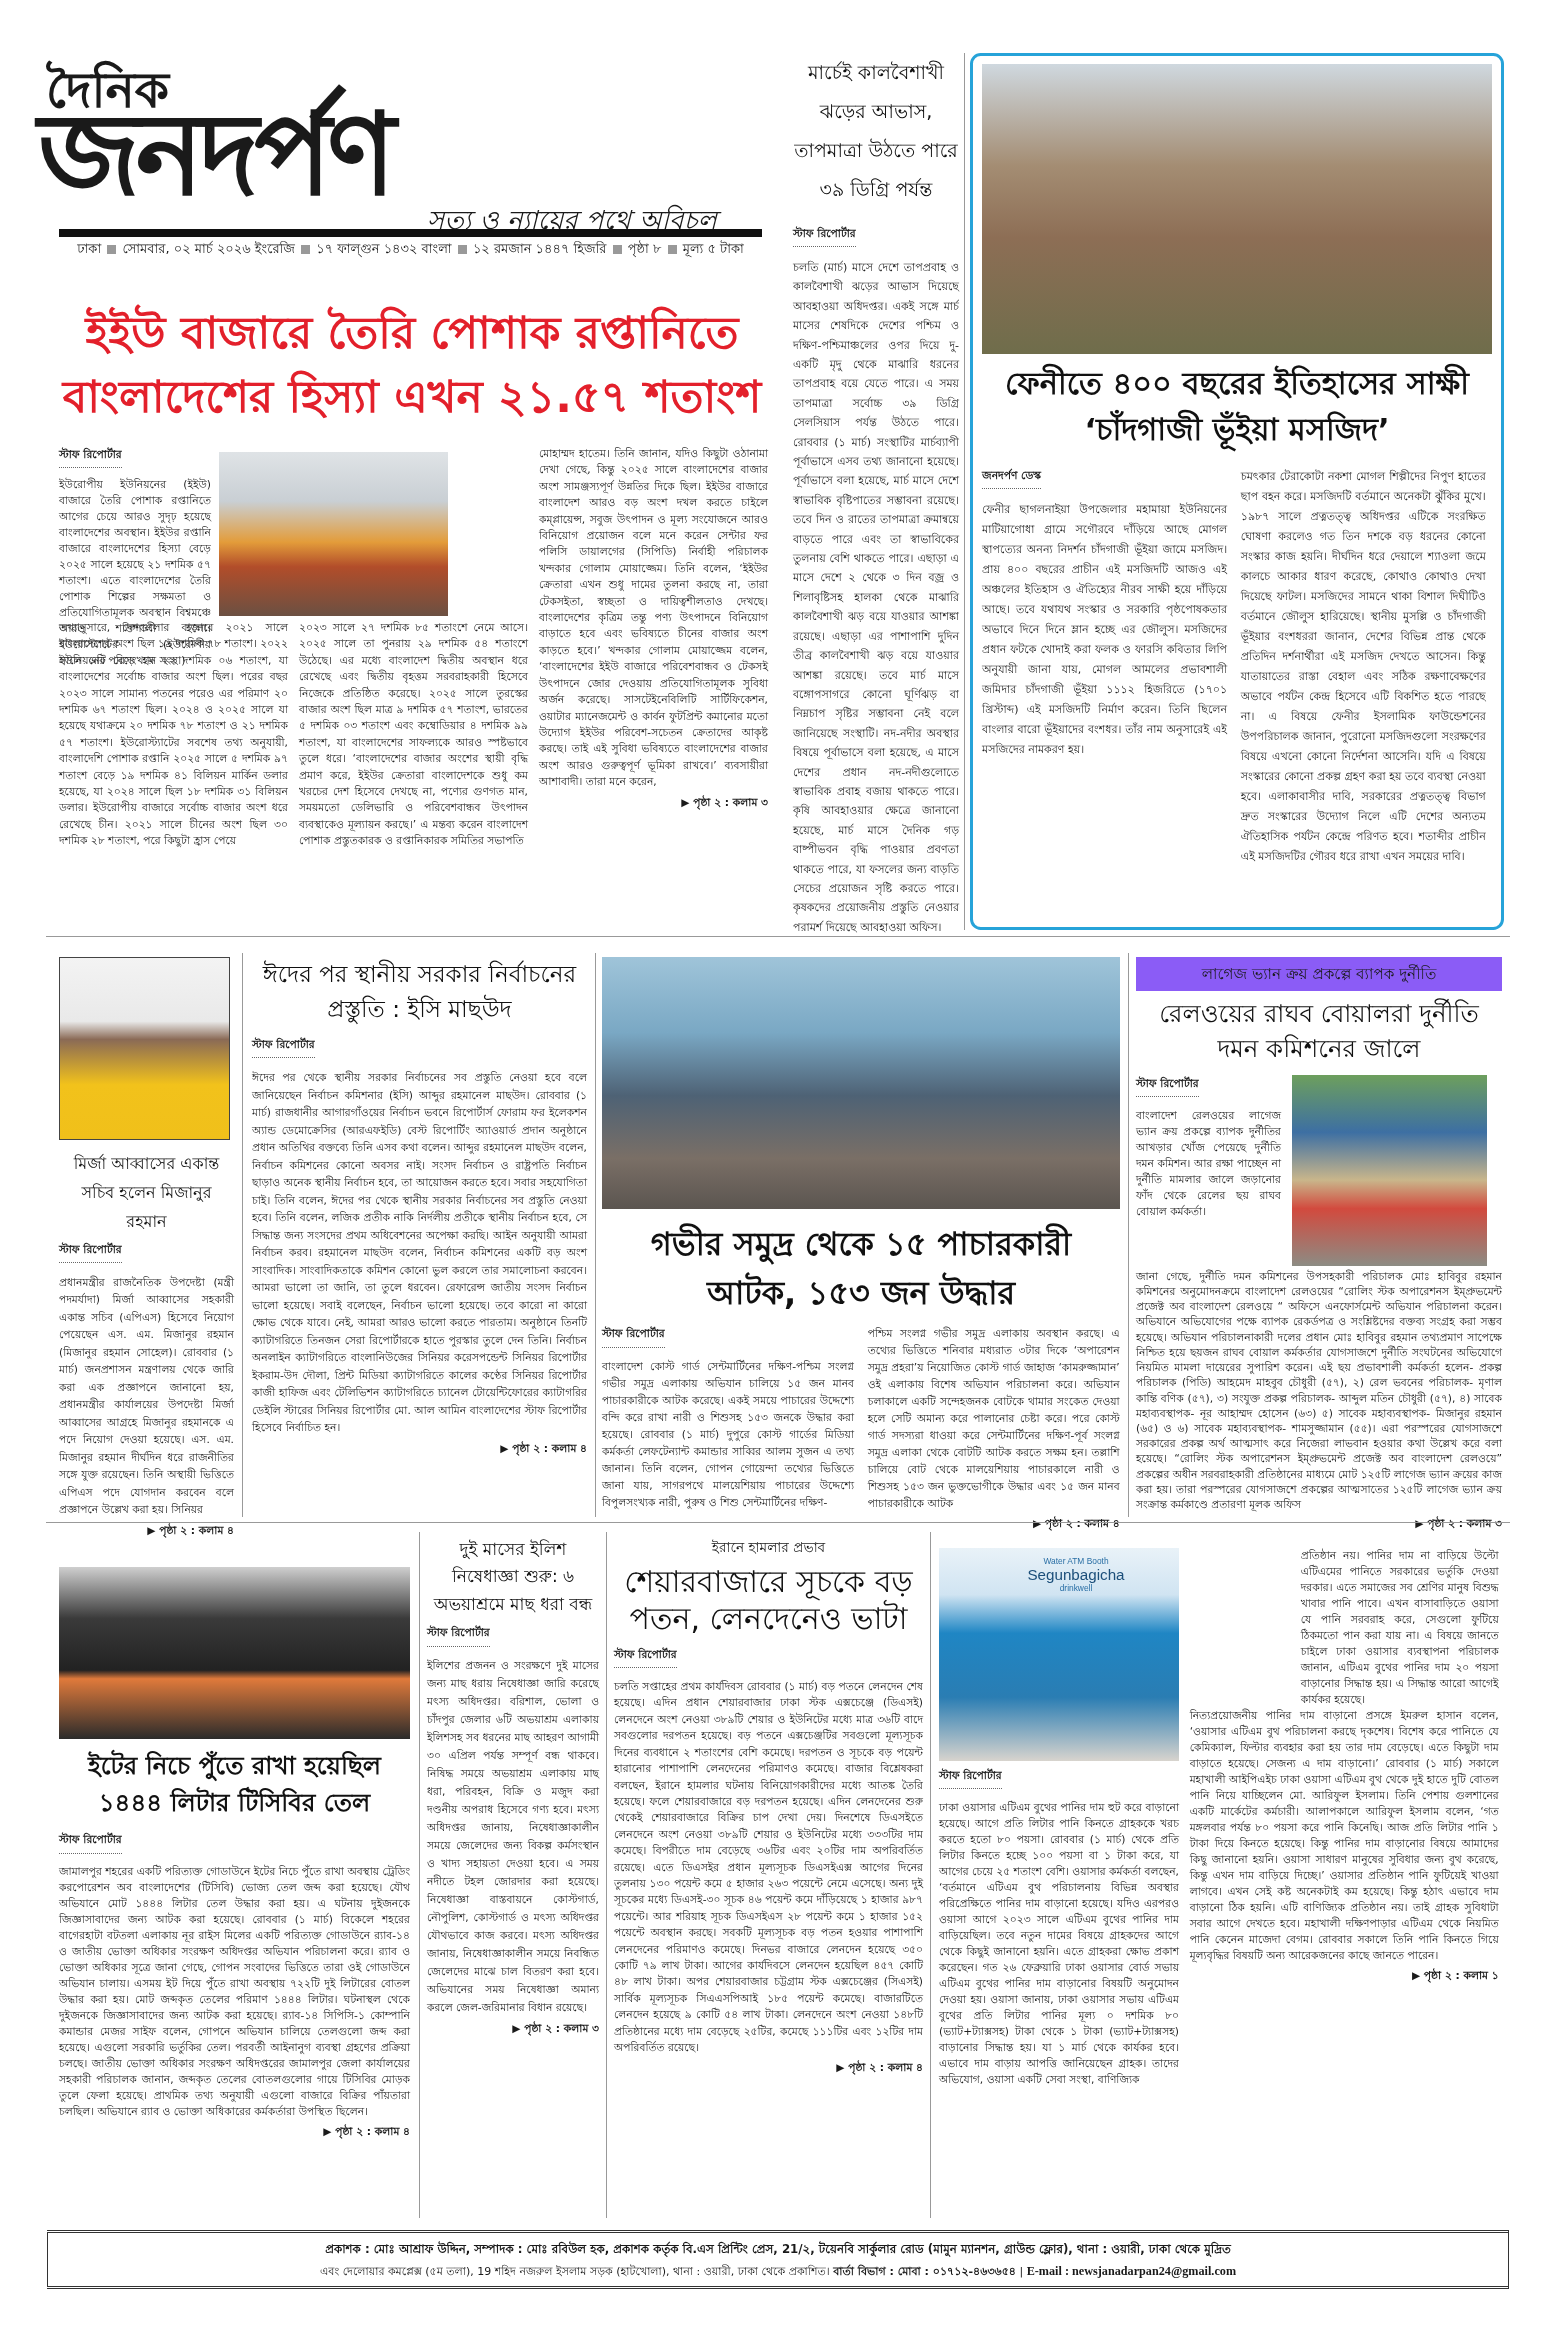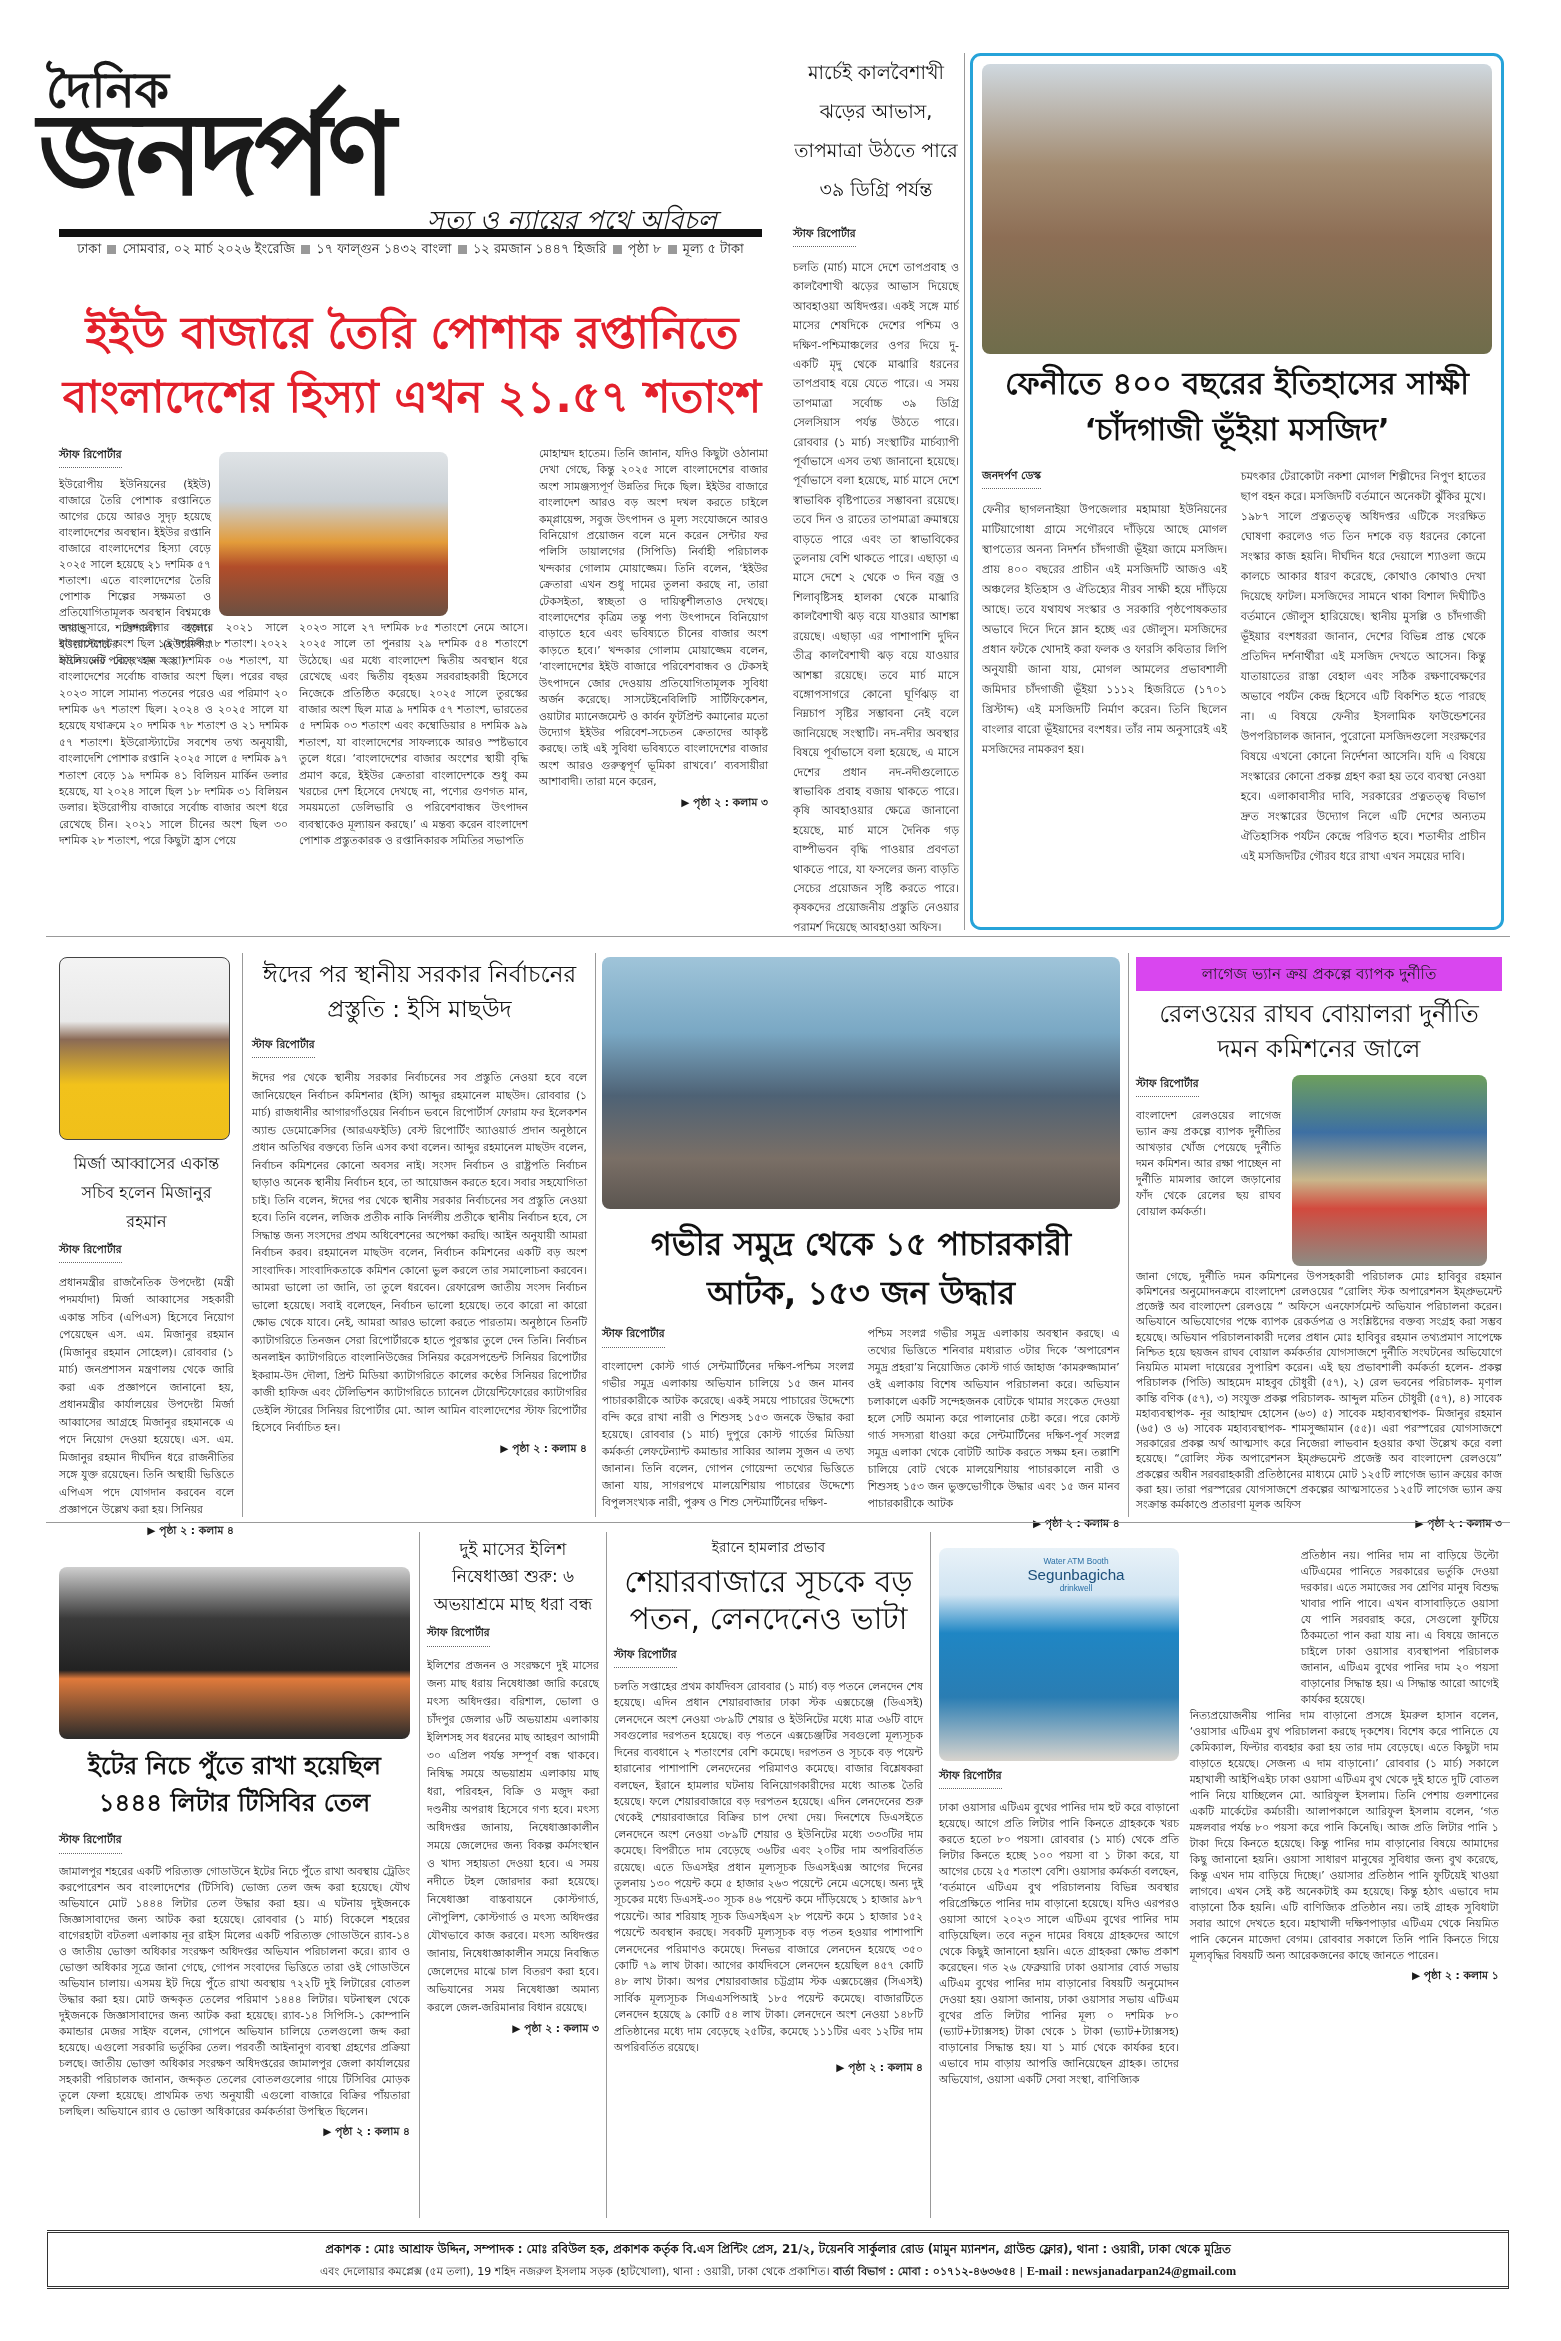--- a/index.html
+++ b/index.html
@@ -3,21 +3,21 @@
 <meta charset="utf-8">
 <style>
   * { box-sizing: border-box; margin: 0; padding: 0; }
   html, body { width: 1561px; height: 2342px; background: #ffffff; overflow: hidden; }
   body { position: relative; font-family: "DejaVu Sans", "Liberation Sans", sans-serif; color: #1a1a1a; }
   .abs { position: absolute; }
   .body-text { font-family: "DejaVu Sans", sans-serif; font-size: 11.4px; line-height: 20px; text-align: justify; color: #222; }
   .byline { font-family: "DejaVu Sans", sans-serif; font-size: 10.7px; font-weight: bold; display: inline-block; border-bottom: 1.5px dotted #666; padding-bottom: 2.3px; margin-bottom: 10.7px; }
   .head-black { font-family: "DejaVu Sans", sans-serif; font-weight: bold; color: #111; text-align: center; }
   .jump { font-family: "DejaVu Sans", sans-serif; font-size: 10.7px; font-weight: bold; text-align: right; margin-top: 3px; }
-  .photo { background: #8a8a8a; overflow: hidden; border-radius: 8px; }
+  .photo { background: #8a8a8a; overflow: hidden; }
   .rule-h { position: absolute; height: 1.5px; background: #222; }
   .rule-v { position: absolute; width: 0.8px; background: #999; }
 
   
   #masthead-dainik { left: 46px; top: 53px; font-size: 49px; font-weight: bold; font-family: "DejaVu Serif", serif; }
   #masthead-title { left: 38px; top: 98px; font-size: 114px; font-weight: 900; letter-spacing: -4.6px; font-family: "DejaVu Sans", sans-serif; line-height: 1; }
   #masthead-slogan { left: 427px; top: 200px; font-size: 26px; font-style: italic; font-family: "DejaVu Serif", serif; }
   #masthead-rule { left: 59px; top: 229px; width: 703px; height: 7.6px; background: #111; }
   #dateline { left: 59px; top: 239px; width: 703px; font-size: 13px; text-align: center; font-family: "DejaVu Sans", sans-serif; }
   #dateline .sep { display: inline-block; width: 9.1px; height: 9.1px; background: #999; margin: 0 6.1px; vertical-align: middle; }
@@ -109,21 +109,21 @@
     </div>
     <div style="width:252px;">
       <p class="body-text" style="font-size:10.7px; line-height:17px;">পশ্চিম সংলগ্ন গভীর সমুদ্র এলাকায় অবস্থান করছে। এ তথ্যের ভিত্তিতে শনিবার মধ্যরাত ৩টার দিকে ‘অপারেশন সমুদ্র প্রহরা’য় নিয়োজিত কোস্ট গার্ড জাহাজ ‘কামরুজ্জামান’ ওই এলাকায় বিশেষ অভিযান পরিচালনা করে। অভিযান চলাকালে একটি সন্দেহজনক বোটকে থামার সংকেত দেওয়া হলে সেটি অমান্য করে পালানোর চেষ্টা করে। পরে কোস্ট গার্ড সদস্যরা ধাওয়া করে সেন্টমার্টিনের দক্ষিণ-পূর্ব সংলগ্ন সমুদ্র এলাকা থেকে বোটটি আটক করতে সক্ষম হন। তল্লাশি চালিয়ে বোট থেকে মালয়েশিয়ায় পাচারকালে নারী ও শিশুসহ ১৫৩ জন ভুক্তভোগীকে উদ্ধার এবং ১৫ জন মানব পাচারকারীকে আটক</p>
       <div class="jump"><span>▶ </span><span>পৃষ্ঠা ২ : কলাম ৪</span></div>
     </div>
   </div>
 </div>
 <div class="rule-v" style="left:1128px; top:953px; height:564px;"></div>
 
 <div class="abs" style="left:1136px; top:957px; width:366px; height:557px;">
-  <div style="background:#d946ef; text-align:center; font-size:15.2px; padding:4.6px 0; margin-bottom:4.6px;">লাগেজ ভ্যান ক্রয় প্রকল্পে ব্যাপক দুর্নীতি</div>
+  <div style="background:#8b5cf6; text-align:center; font-size:15.2px; padding:4.6px 0; margin-bottom:4.6px;">লাগেজ ভ্যান ক্রয় প্রকল্পে ব্যাপক দুর্নীতি</div>
   <h2 class="head-black" style="font-size:24.4px; line-height:35px; font-weight:normal; margin-bottom:9.1px;">রেলওয়ের রাঘব বোয়ালরা দুর্নীতি দমন কমিশনের জালে</h2>
   <div style="display:flex; gap:10.7px;">
     <div style="width:145px;">
       <div class="byline">স্টাফ রিপোর্টার</div>
       <p class="body-text" style="font-size:10.7px; line-height:16px;">বাংলাদেশ রেলওয়ের লাগেজ ভ্যান ক্রয় প্রকল্পে ব্যাপক দুর্নীতির আখড়ার খোঁজ পেয়েছে দুর্নীতি দমন কমিশন। আর রক্ষা পাচ্ছেন না দুর্নীতি মামলার জালে জড়ানোর ফাঁদ থেকে রেলের ছয় রাঘব বোয়াল কর্মকর্তা।</p>
     </div>
     <div class="photo photo-train" style="width:195px; height:191px;"></div>
   </div>
   <p class="body-text" style="font-size:10.7px; line-height:15.2px; margin-top:3px;">জানা গেছে, দুর্নীতি দমন কমিশনের উপসহকারী পরিচালক মোঃ হাবিবুর রহমান কমিশনের অনুমোদনক্রমে বাংলাদেশ রেলওয়ের “রোলিং স্টক অপারেশনস ইম্প্রুভমেন্ট প্রজেক্ট অব বাংলাদেশ রেলওয়ে “ অফিসে এনফোর্সমেন্ট অভিযান পরিচালনা করেন। অভিযানে অভিযোগের পক্ষে ব্যাপক রেকর্ডপত্র ও সংশ্লিষ্টদের বক্তব্য সংগ্রহ করা সম্ভব হয়েছে। অভিযান পরিচালনাকারী দলের প্রধান মোঃ হাবিবুর রহমান তথ্যপ্রমাণ সাপেক্ষে নিশ্চিত হয়ে ছয়জন রাঘব বোয়াল কর্মকর্তার যোগসাজশে দুর্নীতি সংঘটনের অভিযোগে নিয়মিত মামলা দায়েরের সুপারিশ করেন। এই ছয় প্রভাবশালী কর্মকর্তা হলেন- প্রকল্প পরিচালক (পিডি) আহমেদ মাহবুব চৌধুরী (৫৭), ২) রেল ভবনের পরিচালক- মৃণাল কান্তি বণিক (৫৭), ৩) সংযুক্ত প্রকল্প পরিচালক- আব্দুল মতিন চৌধুরী (৫৭), ৪) সাবেক মহাব্যবস্থাপক- নূর আহাম্মদ হোসেন (৬৩) ৫) সাবেক মহাব্যবস্থাপক- মিজানুর রহমান (৬৫) ও ৬) সাবেক মহাব্যবস্থাপক- শামসুজ্জামান (৫৫)। এরা পরস্পরের যোগসাজশে সরকারের প্রকল্প অর্থ আত্মসাৎ করে নিজেরা লাভবান হওয়ার কথা উল্লেখ করে বলা হয়েছে। “রোলিং স্টক অপারেশনস ইম্প্রুভমেন্ট প্রজেক্ট অব বাংলাদেশ রেলওয়ে” প্রকল্পের অধীন সরবরাহকারী প্রতিষ্ঠানের মাধ্যমে মোট ১২৫টি লাগেজ ভ্যান ক্রয়ের কাজ করা হয়। তারা পরস্পরের যোগসাজশে প্রকল্পের আত্মসাতের ১২৫টি লাগেজ ভ্যান ক্রয় সংক্রান্ত কর্মকাণ্ডে প্রতারণা মূলক অফিস</p>
   <div class="jump"><span>▶ </span><span>পৃষ্ঠা ২ : কলাম ৩</span></div>

